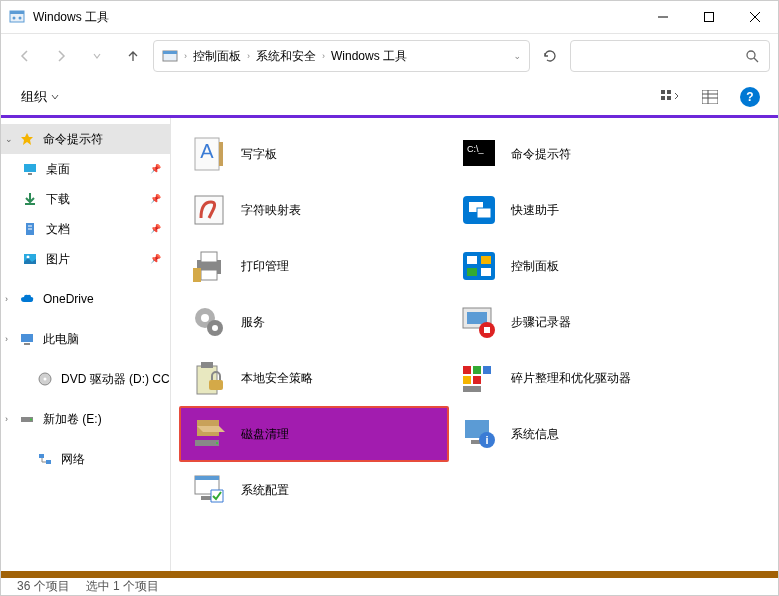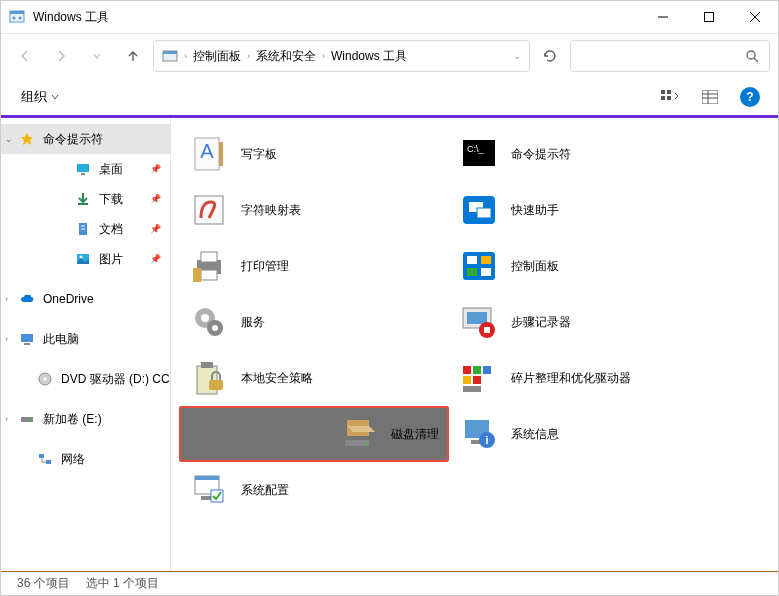--- a/index.html
+++ b/index.html
@@ -26,29 +26,29 @@
 .tb-dots { flex:1; }
 .tb-icon { width: 32px; height: 32px; display: flex; align-items: center; justify-content: center; color: #555; }
 .help-icon { width:20px; height:20px; border-radius:50%; background:#0078d4; color:#fff; display:flex; align-items:center; justify-content:center; font-size:12px; font-weight:bold; }
 
 .content { display: flex; height: 454px; }
 .sidebar { width: 170px; border-right: 1px solid #e5e5e5; padding-top: 6px; overflow: hidden; }
 .s-item { height: 30px; display: flex; align-items: center; padding-left: 18px; font-size: 12px; gap: 8px; position: relative; white-space: nowrap; }
 .s-item.active { background: #e5e5e5; }
 .s-item .caret { position:absolute; left:4px; font-size:9px; color:#666; }
 .s-item .pin { position:absolute; right:8px; font-size:9px; color:#888; }
-.s-sub { padding-left: 54px; margin-left: 20px; }
+.s-sub { padding-left: 21px; }
 .s-icon { width:16px; height:16px; display:flex; align-items:center; justify-content:center; }
 
 .main { flex: 1; overflow-y: auto; padding: 8px 0 8px 8px; display: grid; grid-template-columns: repeat(2, 270px); grid-auto-rows: 56px; column-gap: 0; row-gap: 0; align-content: start; }
 .item { display: flex; align-items: center; gap: 12px; padding: 4px 8px; font-size: 12px; border: 2px solid transparent; border-radius: 2px; }
 .item .itm-icon { width: 40px; height: 40px; display:flex; align-items:center; justify-content:center; }
-.item.sel { background: #737373; border: 2px solid #e74c3c; justify-content: flex-end; }
-
-.status { position:absolute; bottom:0; left:0; right:0; height:24px; display:flex; align-items:center; padding:0 16px; font-size:12px; color:#555; gap:16px; border-top:1px solid #a16207; background:#fff; }
+.item.sel { background: #a21caf; border: 2px solid #e74c3c; }
+
+.status { position:absolute; bottom:0; left:0; right:0; height:24px; display:flex; align-items:center; padding:0 16px; font-size:12px; color:#555; gap:16px; border-top:7px solid #a16207; background:#fff; }
 
 svg { display:block; }
 </style>
 </head>
 <body>
 
 <div class="titlebar">
   <span class="icon">
     <svg width="16" height="16" viewBox="0 0 16 16">
         <rect x="1" y="2" width="14" height="11" fill="#e8f0f8" stroke="#5b9bd5"></rect>

